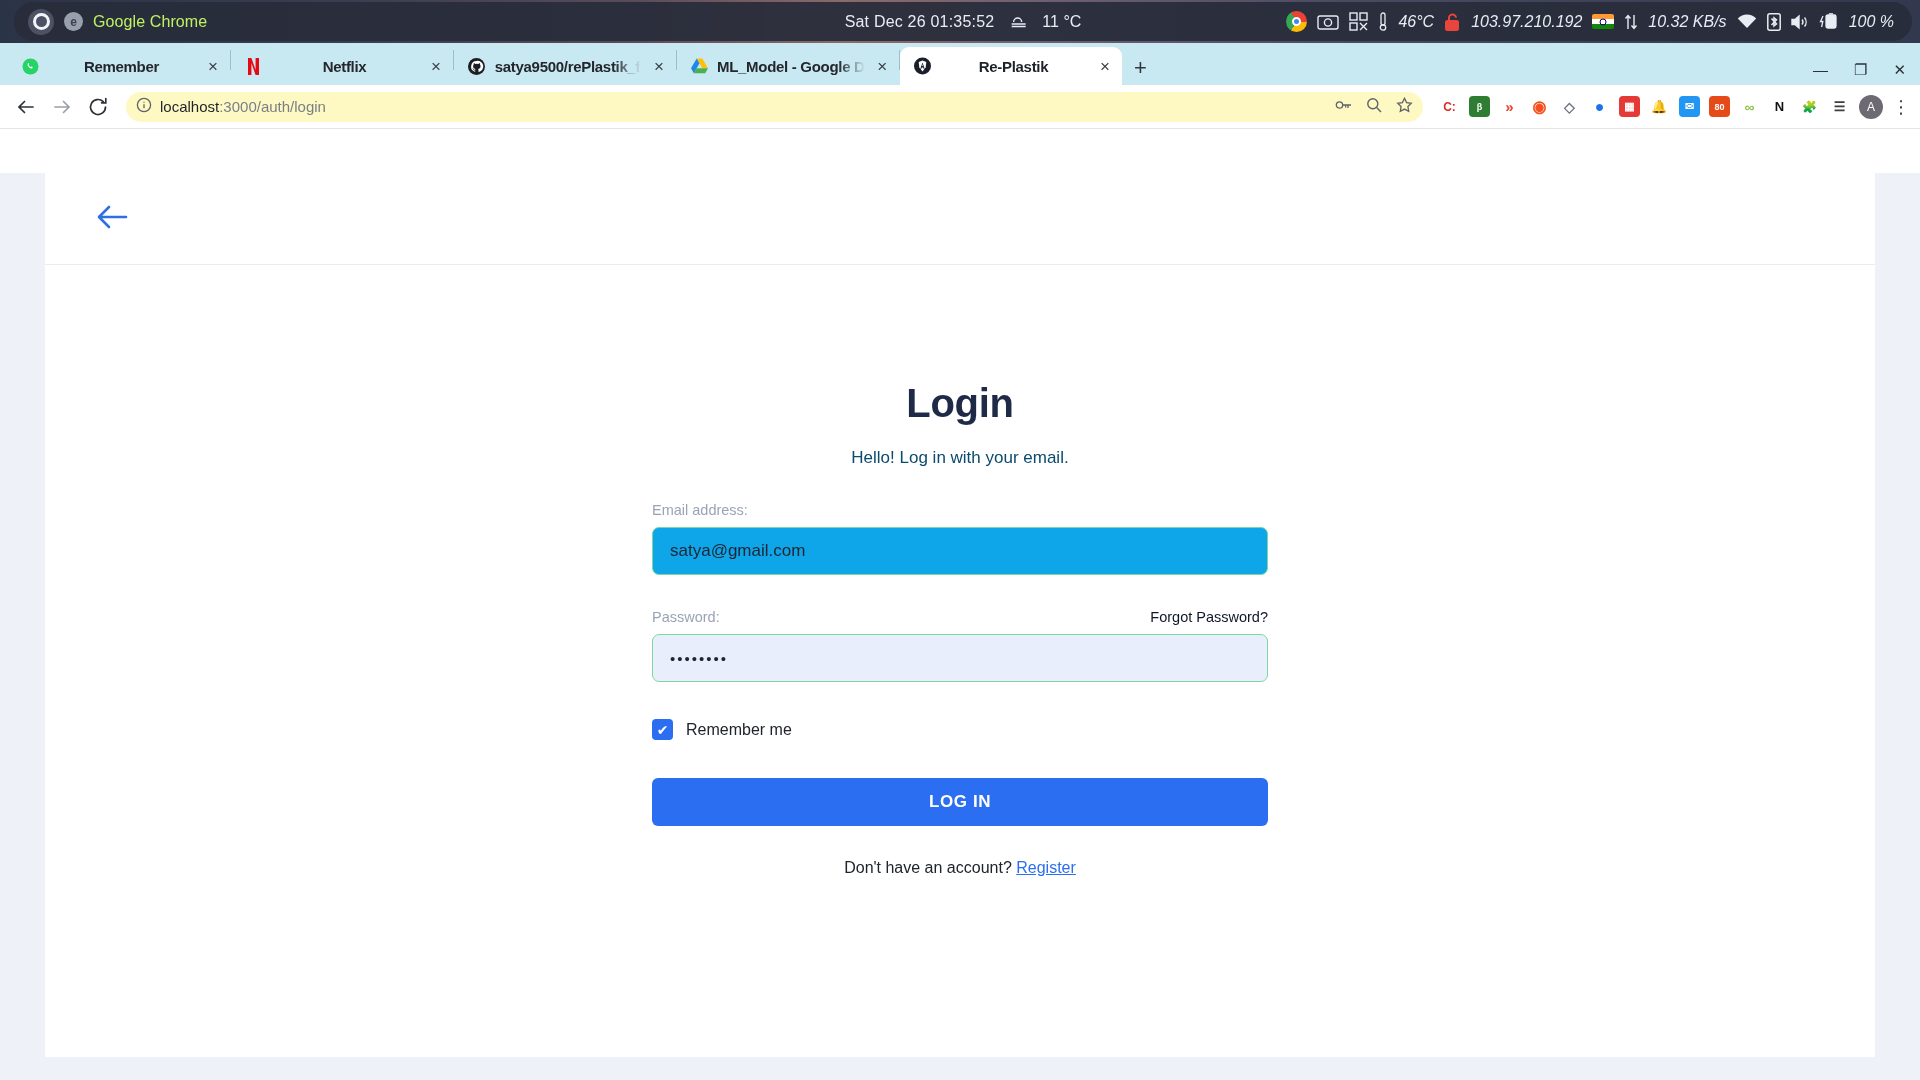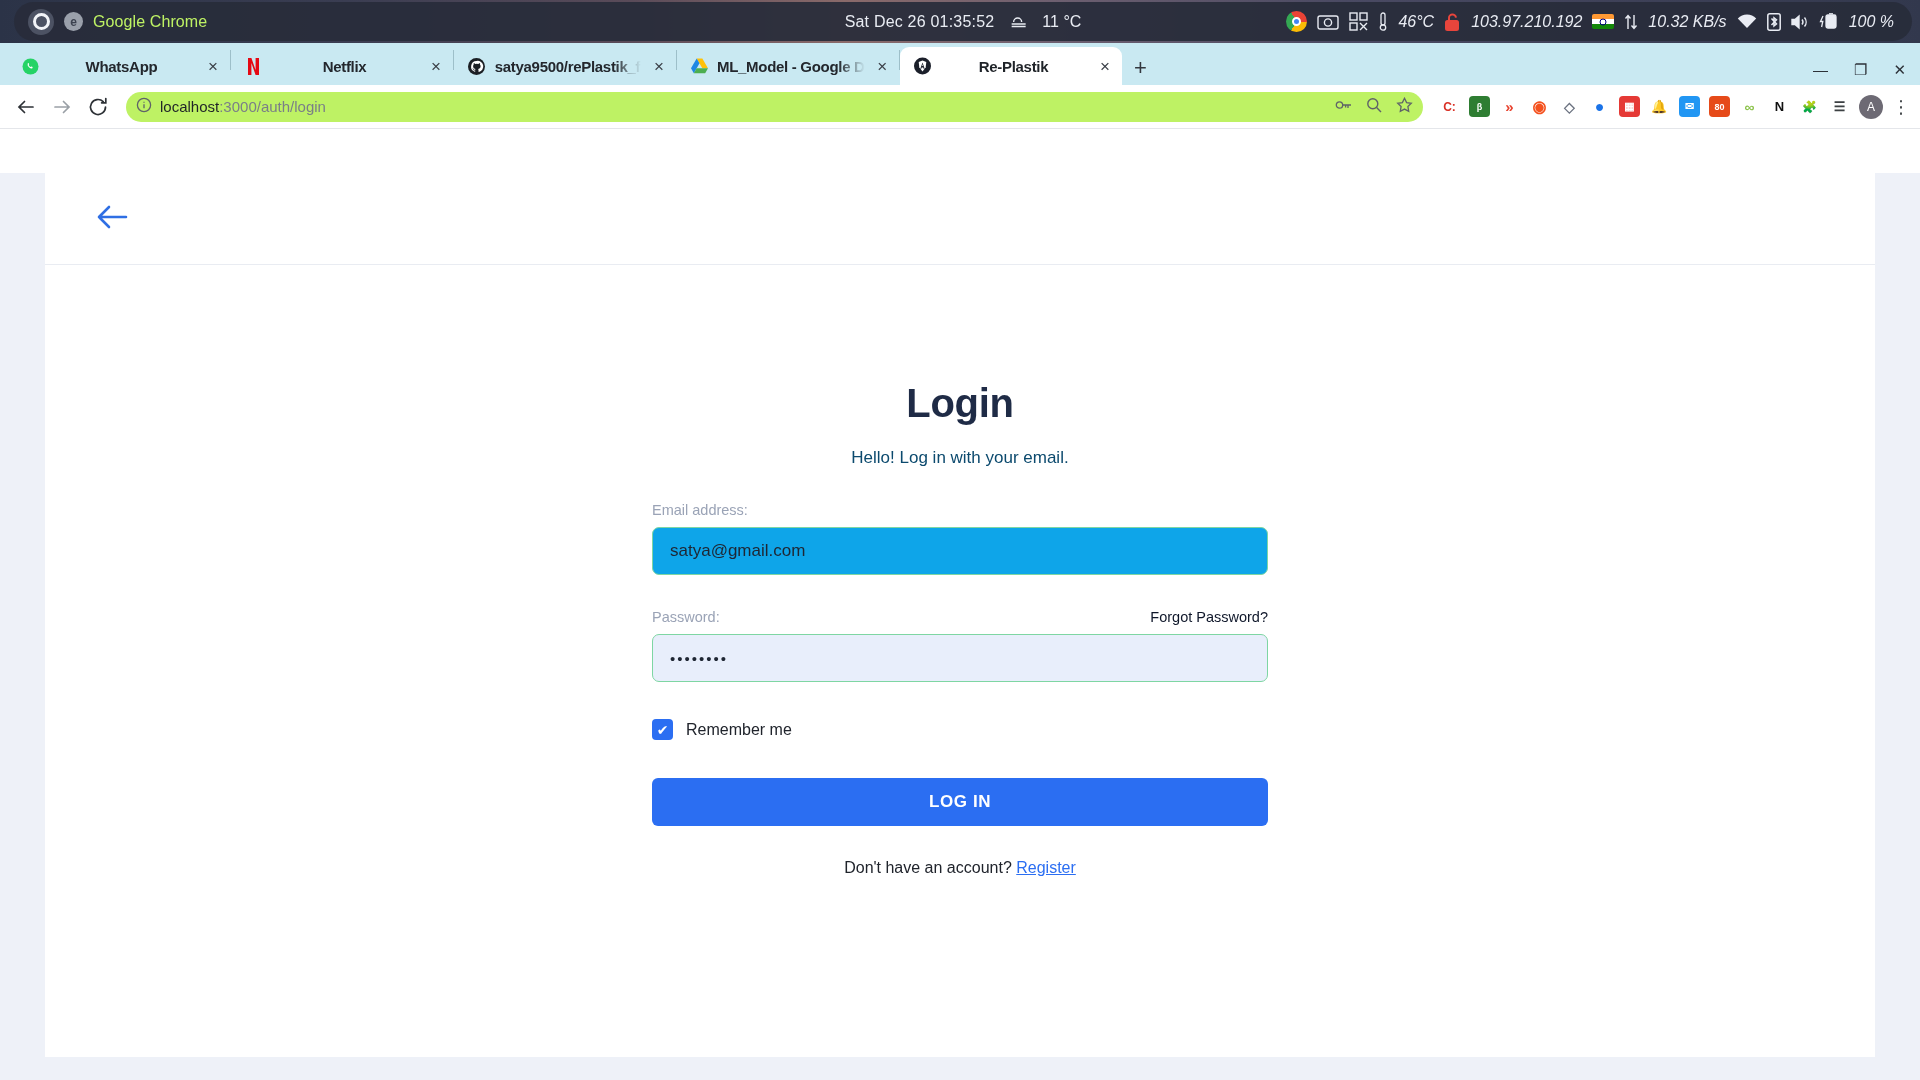--- a/index.html
+++ b/index.html
@@ -104,21 +104,21 @@
 
   .win-ctrls { position:absolute; right: 14px; bottom: 8px; display:flex; gap:26px; align-items:center;}
   .win-ctrls span { font-size: 15px; color:#2c3138; line-height: 1; }
 
   #toolbar {
     height: 44px; background:#ffffff; display:flex; align-items:center;
     padding: 0 10px; gap: 4px; border-bottom: 1px solid #e4e6ea;
   }
   .nav-btn { width: 32px; height:32px; display:flex; align-items:center; justify-content:center; color:#2d3136;}
   #omnibox {
-    flex: 1 1 auto; height: 30px; background:#bef264; border-radius: 16px;
+    flex: 1 1 auto; height: 30px; background:#fef9c3; border-radius: 16px;
     display:flex; align-items:center; padding: 0 10px; margin: 0 8px;
     gap: 8px; min-width: 0;
   }
   .omni-url { font-size: 15px; color:#7a7f87; white-space:nowrap; }
   .omni-url b { color:#1f2328; font-weight: normal; }
   .omni-right { margin-left:auto; display:flex; align-items:center; gap:14px; color:#5f6368; }
   .ext-strip { display:flex; align-items:center; gap: 9px; padding-left: 4px;}
   .ext { width:21px; height:21px; border-radius:4px; display:flex; align-items:center;
          justify-content:center; font-size:11px; color:#fff; font-weight:bold; flex:0 0 auto;}
   .avatar { width:24px;height:24px;border-radius:50%;background:#6d6a74;
@@ -267,21 +267,21 @@
 
   <div id="tabstrip">
 
     <div class="tab">
       <span class="favicon">
         <svg width="17" height="17" viewBox="0 0 17 17">
             <circle cx="8.5" cy="8.5" r="8" fill="#25d366"></circle>
         <path d="M5.8 5.2c.5-.4 1 .1 1.3.8.2.5-.3.8-.4 1 .3.9 1.2 1.7 2 2 .2-.1.5-.6 1-.4.7.3 1.2.8.8 1.3-.5.7-1.8.8-3.2-.4-1.4-1.2-2-2.7-1.5-3.3z" fill="#fff"></path>
           </svg>
       </span>
-      <span class="title">WhatsApp</span>
+      <span class="title">Remember</span>
       <span class="close">×</span>
     </div>
     <div class="tab-sep"></div>
 
     <div class="tab">
       <span class="favicon">
         <svg width="13" height="17" viewBox="0 0 13 17">
             <path d="M1 0h3.4l4.2 12V0H12v17H8.6L4.4 5v12H1z" fill="#e50914"></path>
           </svg>
       </span>

